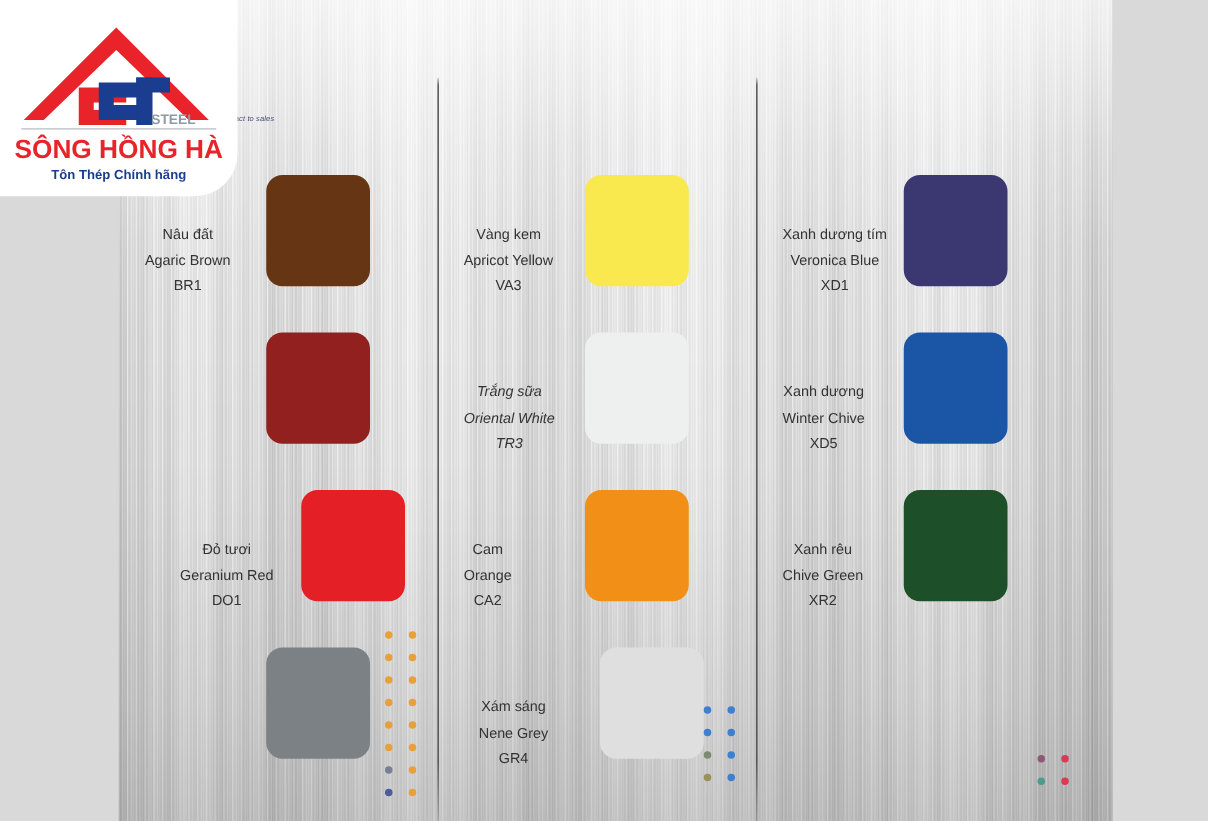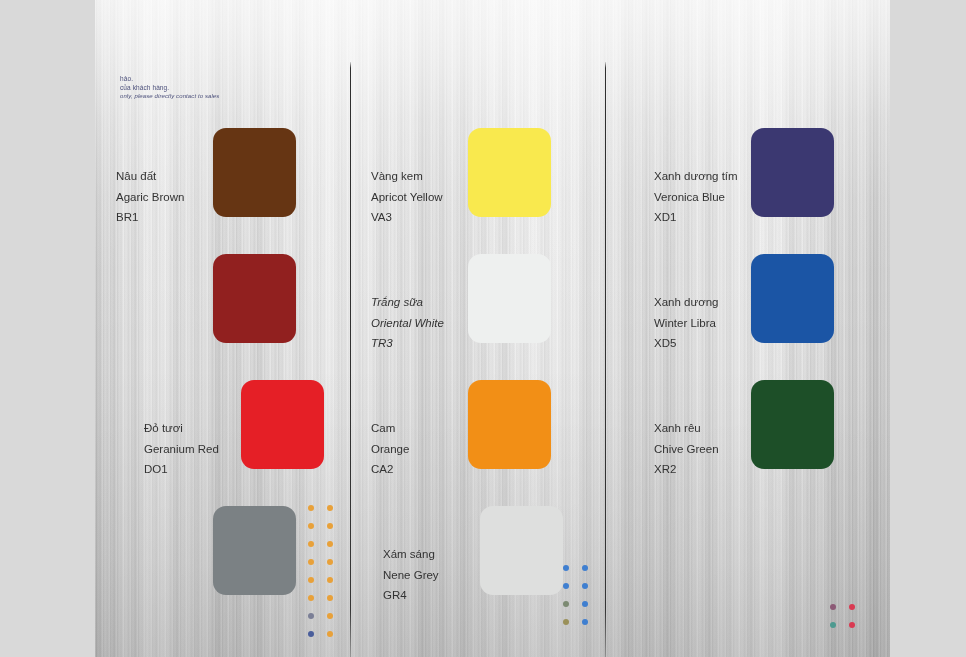--- a/index.html
+++ b/index.html
@@ -104,21 +104,21 @@
     top: 0;
     width: 190px;
     height: 157px;
     background: #ffffff;
     border-bottom-right-radius: 34px;
     z-index: 20;
   }
   #logo-svg { display: block; margin: 4px auto 0; }
 
   
-  .column { position: absolute; top: 0; width: 255px; height: 478px; }
+  .column { position: absolute; top: 12px; width: 255px; height: 478px; text-align: center; }
   .row {
     position: absolute;
     left: 0;
     width: 255px;
     height: 126px;
   }
   .swatch {
     position: absolute;
     left: 118px;
     top: 0;
@@ -218,34 +218,34 @@
         </div>
         <div class="row" style="top: 506px; margin-left: 12px;">
           <div class="swatch" style="background: rgb(222, 223, 222);"></div>
           <div class="labels">
             <span class="ln">Xám sáng</span>
             <span class="ln">Nene Grey</span>
             <span class="ln">GR4</span>
           </div>
         </div>
       </div>
-      <div class="column" style="left: 605px; margin-left: 28px;">
+      <div class="column" style="left: 605px;">
         <div class="row" style="top: 128px;">
           <div class="swatch" style="background: rgb(59, 56, 113);"></div>
           <div class="labels">
             <span class="ln">Xanh dương tím</span>
             <span class="ln">Veronica Blue</span>
             <span class="ln">XD1</span>
           </div>
         </div>
         <div class="row" style="top: 254px;">
           <div class="swatch" style="background: rgb(27, 85, 165);"></div>
           <div class="labels">
             <span class="ln">Xanh dương</span>
-            <span class="ln">Winter Libra</span>
+            <span class="ln">Winter Chive</span>
             <span class="ln">XD5</span>
           </div>
         </div>
         <div class="row" style="top: 380px;">
           <div class="swatch" style="background: rgb(29, 79, 40);"></div>
           <div class="labels">
             <span class="ln">Xanh rêu</span>
             <span class="ln">Chive Green</span>
             <span class="ln">XR2</span>
           </div>
@@ -282,14 +282,27 @@
         <span class="dot" style="left: 19px; top: 54px; background: rgb(63, 127, 208);"></span>
       </div>
       <div class="dots" style="left: 830px; top: 604px; width: 25px; height: 24px;">
         <span class="dot" style="left: 0px; top: 0px; background: rgb(140, 90, 118);"></span>
         <span class="dot" style="left: 19px; top: 0px; background: rgb(217, 58, 82);"></span>
         <span class="dot" style="left: 0px; top: 18px; background: rgb(78, 154, 144);"></span>
         <span class="dot" style="left: 19px; top: 18px; background: rgb(217, 58, 82);"></span>
       </div>
     </div>
 
+  <div id="logo-card">
+    <svg id="logo-svg" width="180" height="150" viewBox="0 0 180 150">
+      <path d="M14 92 L88 18 L162 92 L146 92 L88 36 L30 92 Z" fill="#e8242a"></path>
+      <path d="M58 66 L96 66 L96 78 L70 78 L70 84 L96 84 L96 96 L58 96 Z" fill="#e8242a"></path>
+      <path d="M74 62 L112 62 L112 74 L86 74 L86 80 L112 80 L112 92 L74 92 Z" fill="#1b3d8f"></path>
+      <rect x="104" y="58" width="13" height="38" fill="#1b3d8f"></rect>
+      <rect x="104" y="58" width="27" height="12" fill="#1b3d8f"></rect>
+      <text id="logo-steel" x="116" y="95" font-family="'Liberation Sans', sans-serif" font-size="11" font-weight="bold" fill="#8f9aa6">STEEL</text>
+      <line x1="12" y1="99" x2="168" y2="99" stroke="#b9bcc2" stroke-width="1"></line>
+      <text id="logo-name" x="90" y="122" text-anchor="middle" font-family="'Liberation Sans', sans-serif" font-size="21" font-weight="bold" fill="#e8242a">SÔNG HỒNG HÀ</text>
+      <text id="logo-tag" x="90" y="139" text-anchor="middle" font-family="'Liberation Sans', sans-serif" font-size="10.5" font-weight="bold" fill="#1b3d8f">Tôn Thép Chính hãng</text>
+    </svg>
+  </div>
 
 </div>
 
 </body></html>

